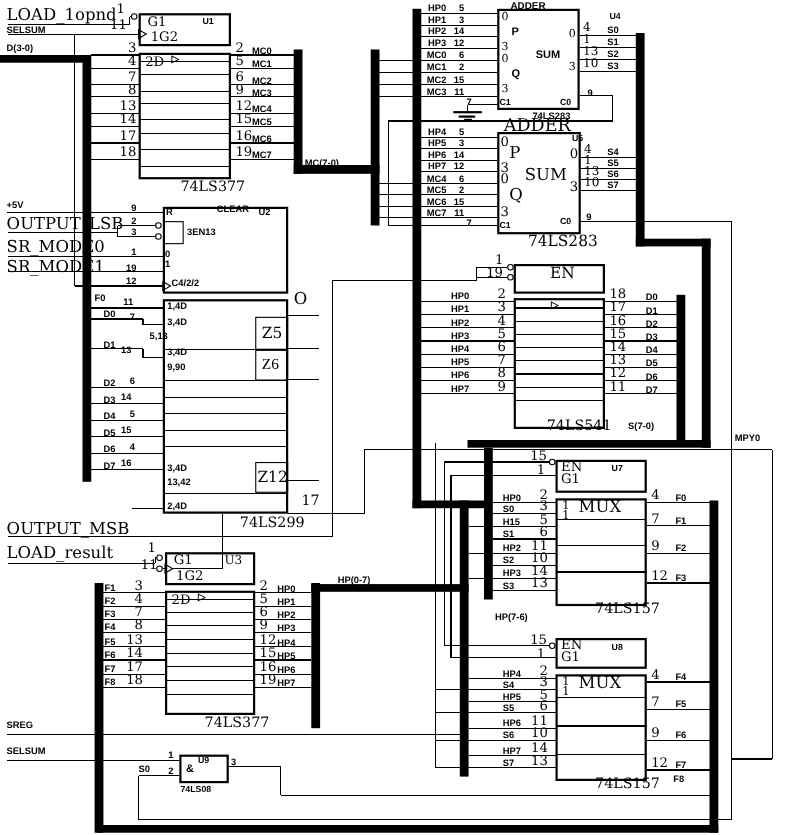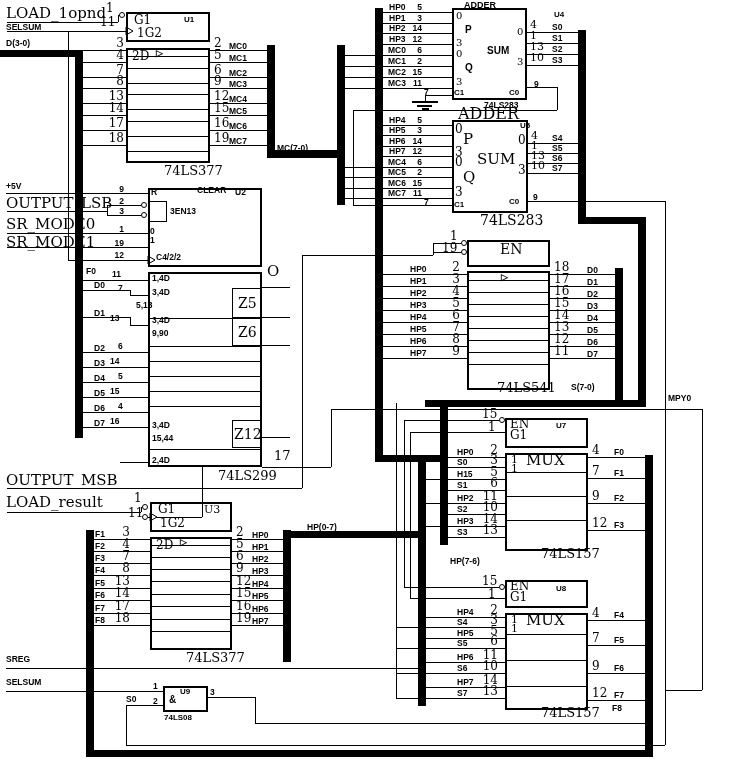--- a/index.html
+++ b/index.html
@@ -359,25 +359,25 @@
     <span class="t s9" style="left: 94px; top: 403px;">D6</span>
     <span class="t s9" style="left: 118px; top: 401px;">4</span>
     <span class="t s9" style="left: 94px; top: 418px;">D7</span>
     <span class="t s9" style="left: 110px; top: 416px;">16</span>
     <span class="t s9" style="left: 152px; top: 273px;">1,4D</span>
     <span class="t s9" style="left: 152px; top: 287px;">3,4D</span>
     <span class="t s9" style="left: 136px; top: 300px;">5,13</span>
     <span class="t s9" style="left: 152px; top: 315px;">3,4D</span>
     <span class="t s9" style="left: 152px; top: 328px;">9,90</span>
     <span class="t s9" style="left: 152px; top: 420px;">3,4D</span>
-    <span class="t s9" style="left: 152px; top: 433px;">15,44</span>
+    <span class="t s9" style="left: 152px; top: 433px;">13,42</span>
     <span class="t s9" style="left: 152px; top: 455px;">2,4D</span>
     <span class="t ser15" style="left: 267px; top: 262px;">O</span>
     <span class="t ser14" style="left: 238px; top: 295px;">Z5</span>
-    <span class="t ser14" style="left: 238px; top: 324px;">Z6</span>
+    <span class="t ser14" style="left: 238px; top: 324px; font-family: Liberation Serif, serif;">Z6</span>
     <span class="t ser14" style="left: 234px; top: 426px;">Z12</span>
     <span class="t ser13" style="left: 274px; top: 448px;">17</span>
     <span class="t ser13" style="left: 218px; top: 468px;">74LS299</span>
     <span class="t ser12" style="left: 134px; top: 491px;">1</span>
     <span class="t ser12" style="left: 128px; top: 506px;">11</span>
     <span class="t ser12" style="left: 158px; top: 502px;">G1</span>
     <span class="t ser11" style="left: 204px; top: 503px;">U3</span>
     <span class="t ser12" style="left: 160px; top: 516px;">1G2</span>
     <span class="t ser12" style="left: 156px; top: 538px;">2D</span>
     <span class="t b9" style="left: 180px; top: 537px;">▷</span>

